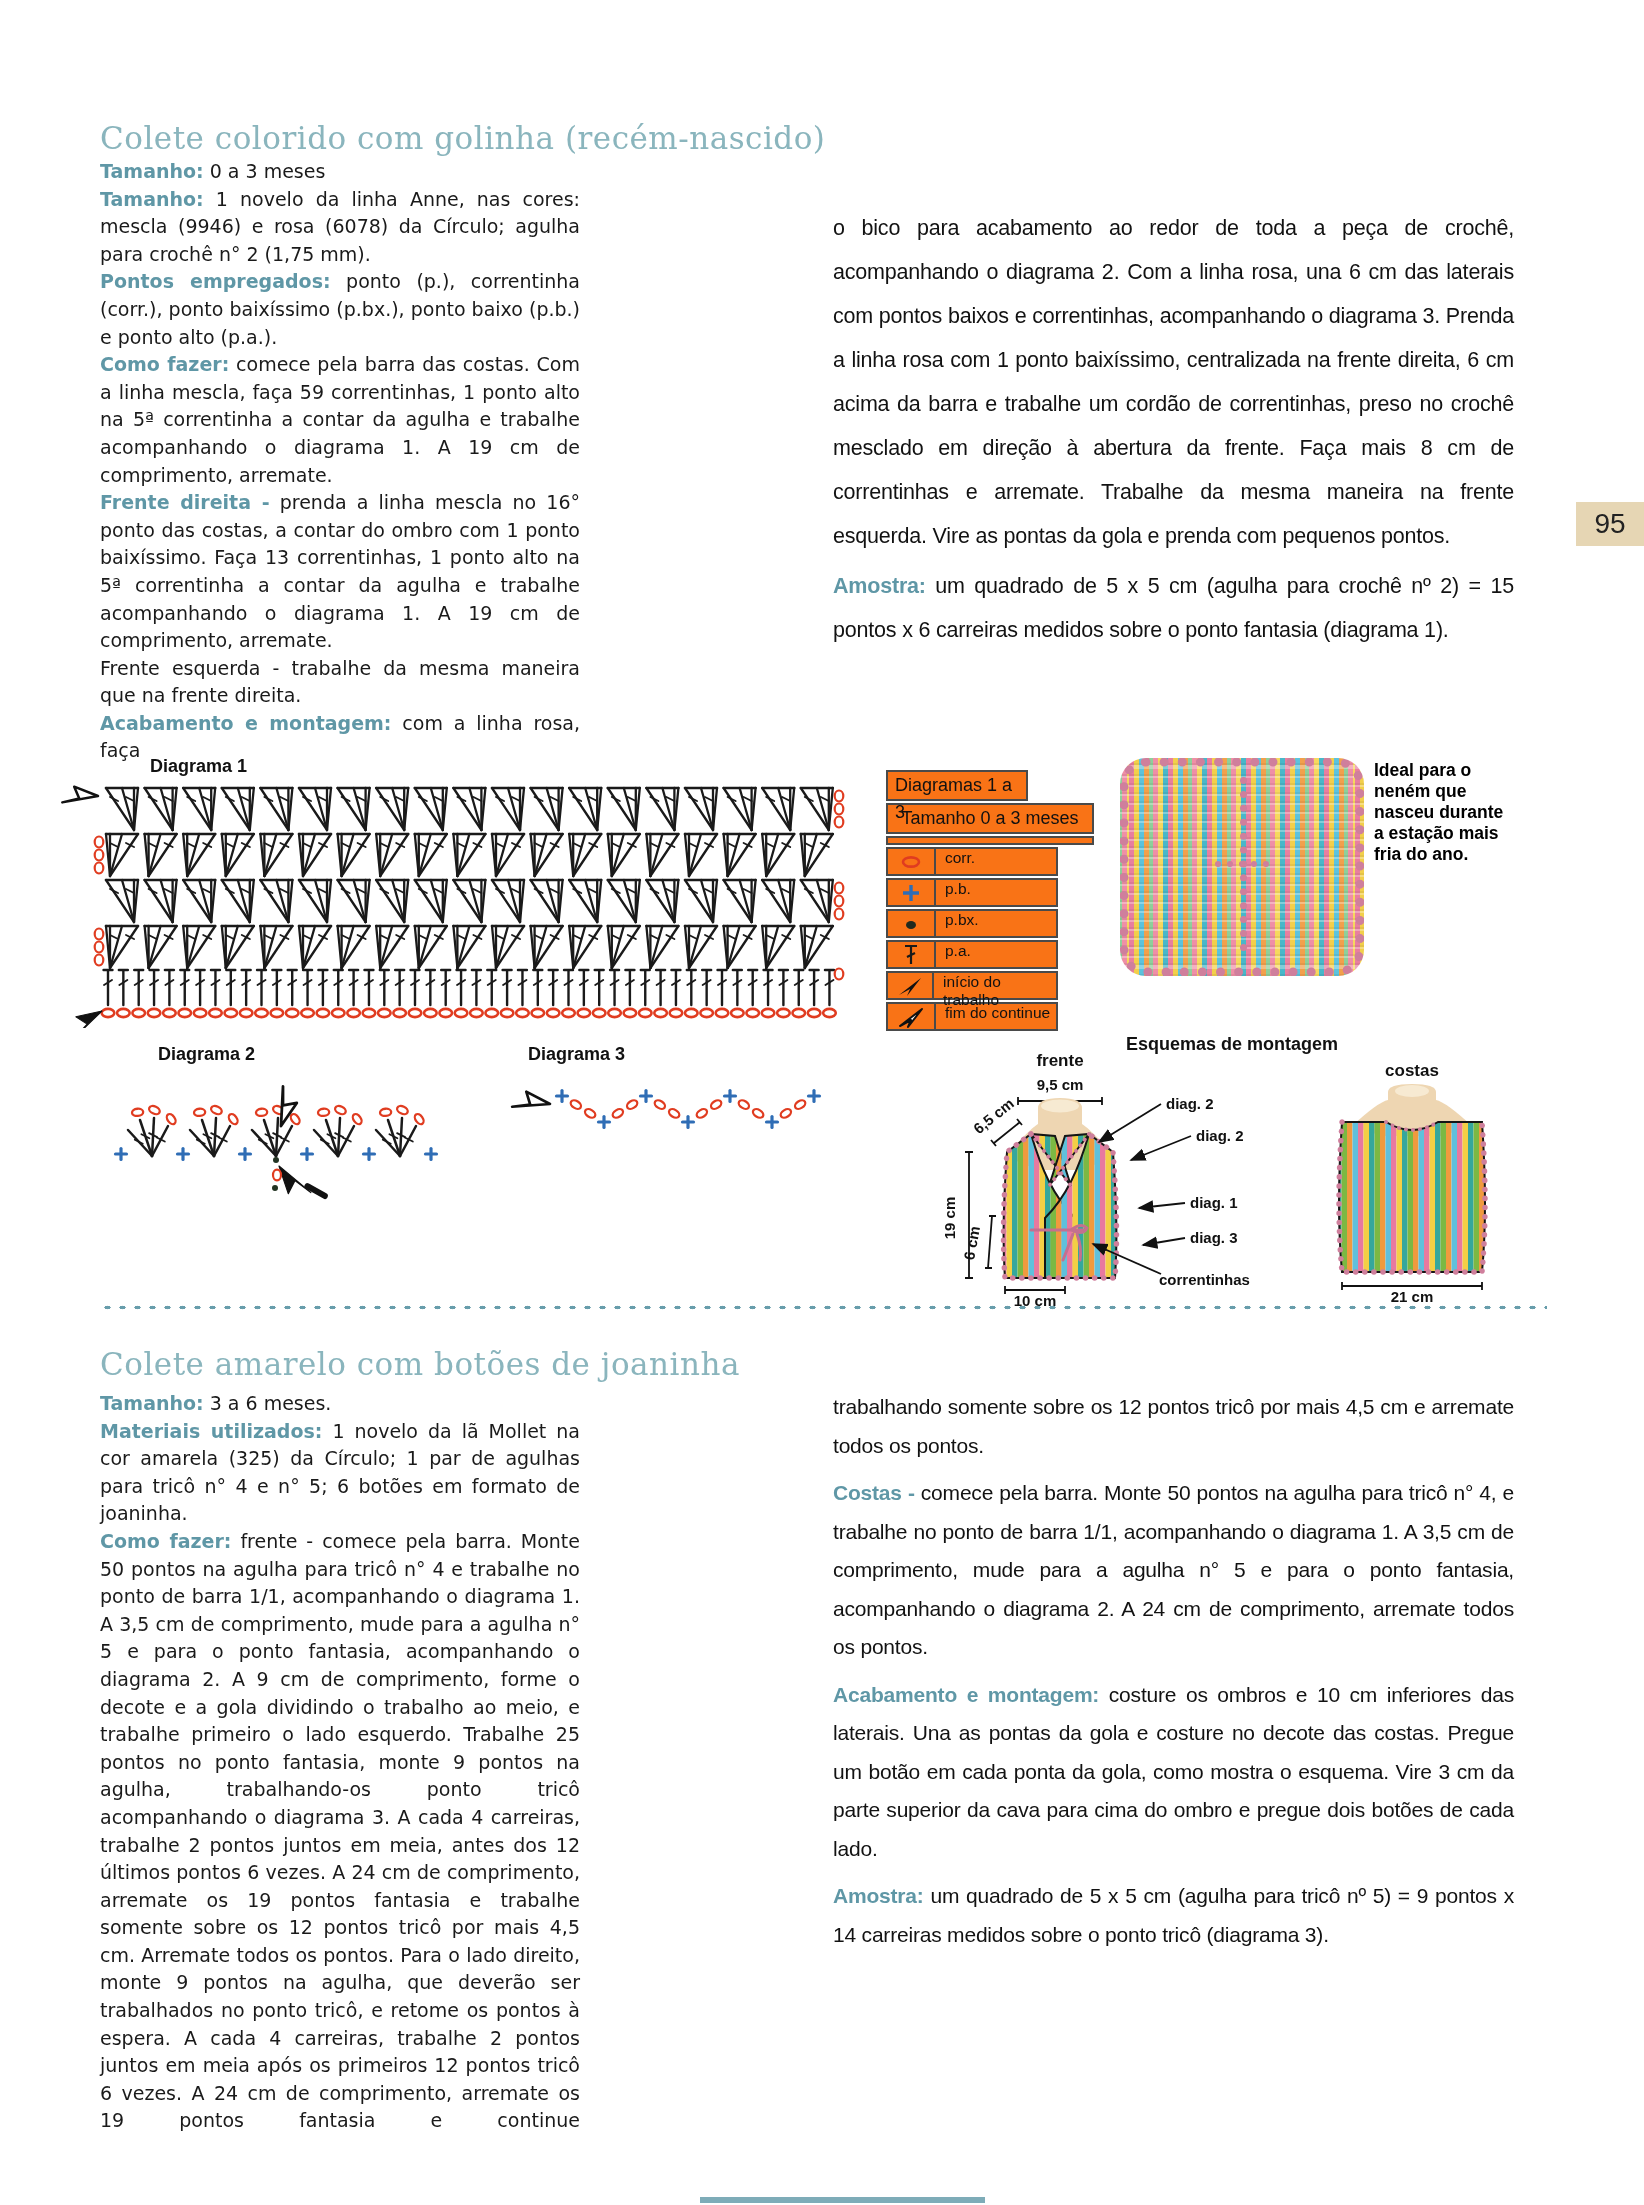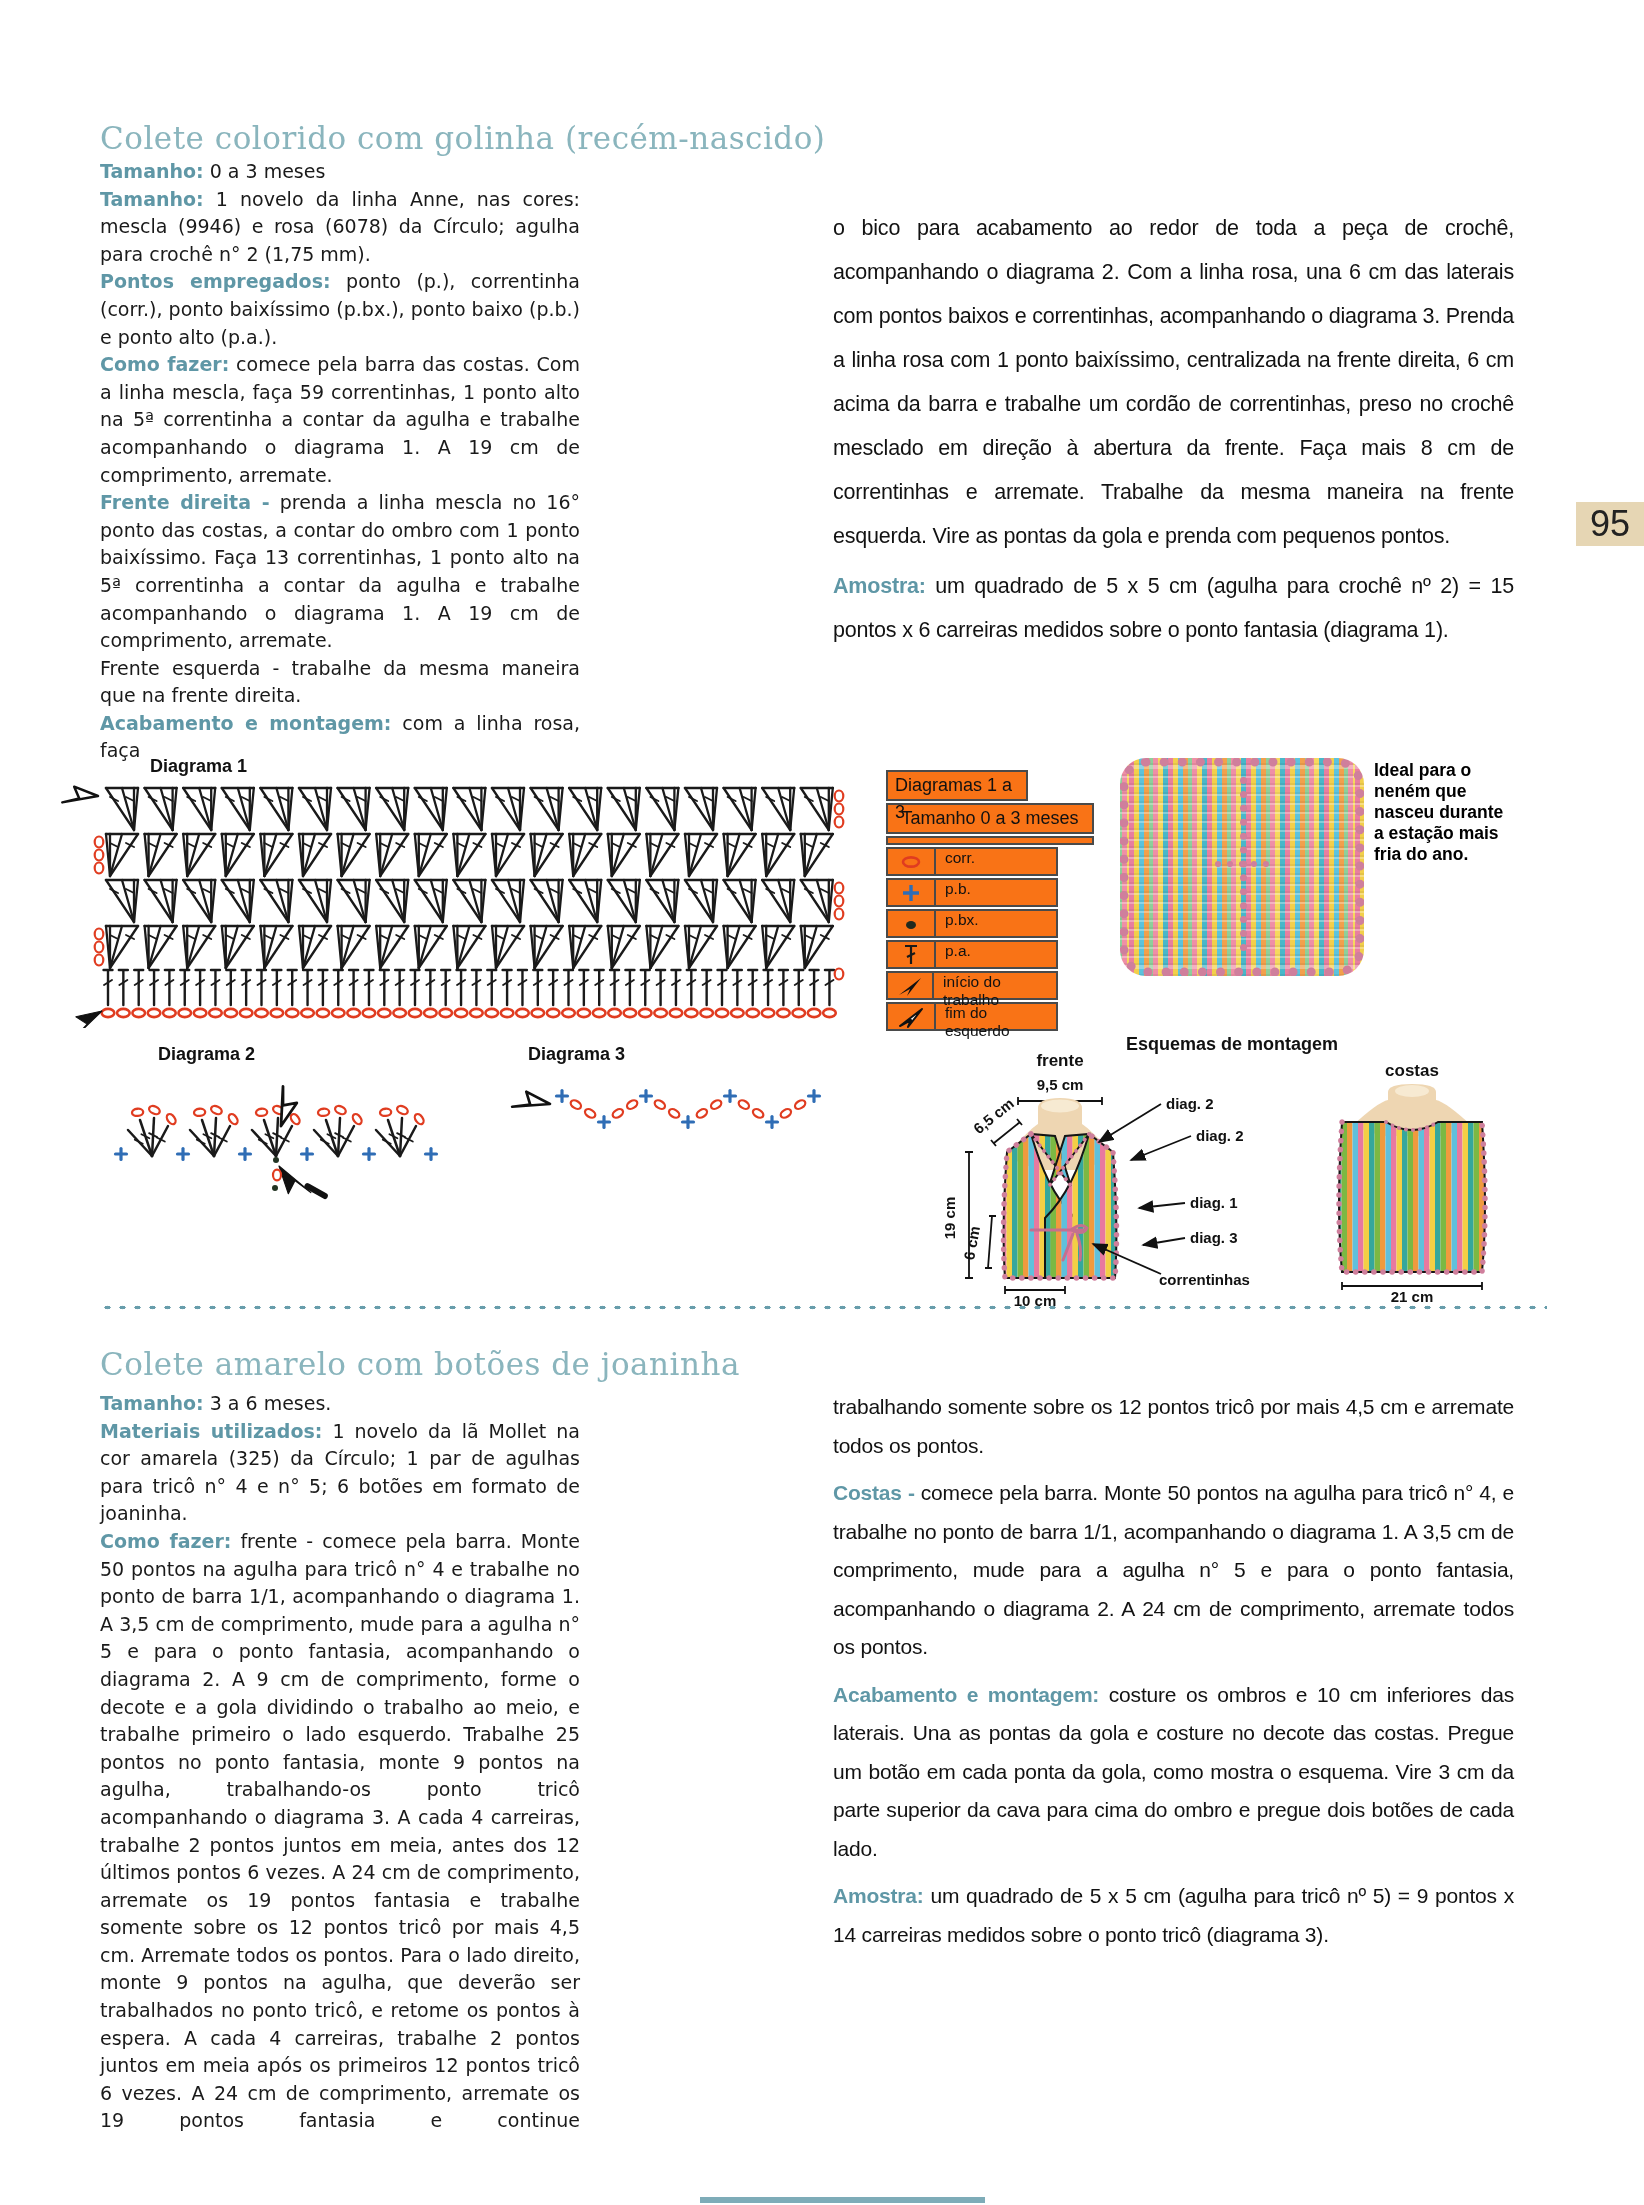--- a/index.html
+++ b/index.html
@@ -35,21 +35,21 @@
   .lg-lab{font-size:15.5px;padding-left:9px;}
   
   #photo{box-sizing:border-box;width:244px;height:218px;border-radius:26px;border:9px dotted var(--pink);
     background:
       repeating-linear-gradient(0deg, rgba(255,255,255,.30) 0 2px, rgba(0,0,0,.06) 2px 4px, rgba(255,255,255,0) 4px 9px),
       repeating-linear-gradient(90deg,#e87f9f 0 5px,#f2cf4b 5px 10px,#5cc3dd 10px 15px,#f2a04c 15px 20px,#8fcf9a 20px 24px,#ef8fa6 24px 29px,#f6d85e 29px 34px,#49b7c9 34px 39px);}
   #photo-opening{position:absolute;left:49%;top:5%;height:87%;width:0;border-left:7px dotted var(--pink);}
   #photo-tie{position:absolute;left:38%;top:47%;width:24%;height:0;border-top:6px dotted var(--pink);}
   
   #page-tab{width:68px;height:44px;background:var(--tab);color:#222;font-family:"Liberation Sans",sans-serif;
-            font-size:36px;display:flex;align-items:center;justify-content:center;}
+            font-size:28px;display:flex;align-items:center;justify-content:center;}
   
   #caption{width:136px;font-family:"Liberation Sans",sans-serif;font-weight:bold;
            font-size:17.5px;line-height:21px;color:#000;}
   
   #divider{width:1447px;height:9px;
     background-image:radial-gradient(var(--divider) 2.9px, rgba(0,0,0,0) 3.4px);
     background-size:15px 9px;background-repeat:repeat-x;}
   #footer-mark{width:285px;height:6px;background:var(--divider);opacity:.85;}
   
   .svgtxt{font-family:"Liberation Sans",sans-serif;font-weight:bold;font-size:15px;fill:#111;}
@@ -878,21 +878,21 @@
           </svg>
       </span>
         <span class="lg-lab">início do trabalho</span>
     </div>
     <div class="lg-box lg-row">
       <span class="lg-sym">
         <svg width="26" height="24" viewBox="0 0 26 24">
             <path d="M24,4 L2,21 L13,15 L10,22 Z" fill="#fff" stroke="#111" stroke-width="2" stroke-linejoin="round"></path>
           </svg>
       </span>
-        <span class="lg-lab">fim do esquerdo</span>
+        <span class="lg-lab">fim do continue</span>
     </div>
   </div>
 
   <div class="abs" id="photo" style="left:1120px;top:758px;">
     <div id="photo-opening"></div>
     <div id="photo-tie"></div>
   </div>
   <div class="abs" id="caption" style="left:1374px;top:760px;">Ideal para o neném que nasceu durante a estação mais fria do ano.</div>
 
   <div class="abs diag-label" style="left:158px;top:1044px;">Diagrama 2</div>

